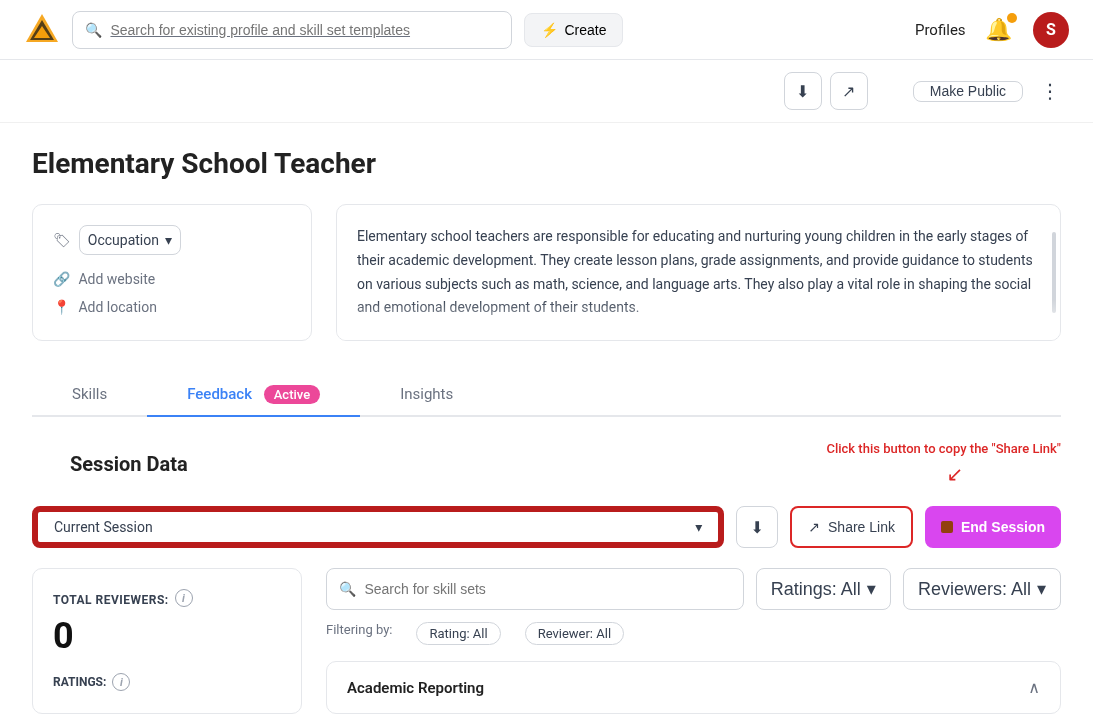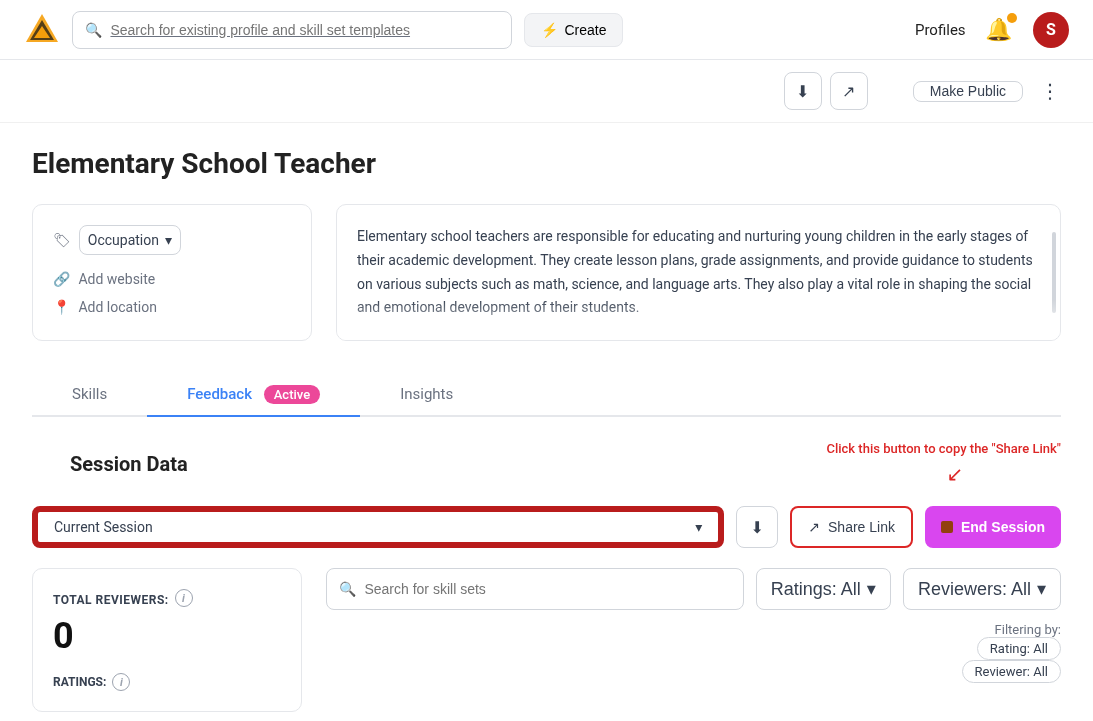--- a/index.html
+++ b/index.html
@@ -67,21 +67,21 @@
     .stat-label { font-size: 12px; font-weight: 700; color: #374151; letter-spacing: 0.5px; display: flex; align-items: flex-end; gap: 6px; }
     .stat-value { font-size: 36px; font-weight: 700; margin-top: 8px; color: #111; }
     .stat-sub { font-size: 12px; font-weight: 700; color: #374151; margin-top: 16px; display: flex; align-items: center; gap: 6px; }
 
     
     .search-filters { flex: 1; display: flex; flex-direction: column; gap: 12px; }
     .filter-row { display: flex; align-items: center; gap: 12px; }
     .skill-search { display: flex; align-items: center; border: 1px solid #d1d5db; border-radius: 8px; padding: 0 12px; height: 42px; gap: 8px; flex: 1; }
     .skill-search input { border: none; outline: none; flex: 1; font-size: 14px; color: #6b7280; background: transparent; }
     .filter-btn { display: flex; align-items: center; gap: 6px; border: 1px solid #d1d5db; border-radius: 8px; padding: 0 14px; height: 42px; background: #fff; cursor: pointer; font-size: 18px; color: #374151; }
-    .filtering-row { display: flex; align-items: flex-end; gap: 0; font-size: 13px; color: #6b7280; flex-direction: column; }
+    .filtering-row { display: flex; align-items: flex-start; gap: 24px; font-size: 13px; color: #6b7280; }
     .filter-chip { border: 1px solid #d1d5db; border-radius: 20px; padding: 3px 12px; font-size: 13px; color: #374151; background: #fff; }
 
     
     .academic-section { border: 1px solid #e5e7eb; border-radius: 10px; padding: 16px 20px; margin-top: 4px; display: flex; align-items: center; justify-content: space-between; }
     .academic-title { font-size: 15px; font-weight: 600; }
 
     .info-icon { width: 18px; height: 18px; border-radius: 50%; border: 1px solid #9ca3af; color: #9ca3af; display: flex; align-items: center; justify-content: center; font-size: 11px; font-style: italic; cursor: pointer; }
 
     .chevron-icon { font-size: 16px; color: #6b7280; }
   </style>
@@ -218,16 +218,20 @@
           <button class="filter-btn">
             <span>Reviewers: All</span>
             <span>▾</span>
           </button>
         </div>
         <div class="filtering-row">
           <span>Filtering by:</span>
           <span class="filter-chip">Rating: All</span>
           <span class="filter-chip">Reviewer: All</span>
         </div>
+        <div class="academic-section">
+          <span class="academic-title">Academic Reporting</span>
+          <span class="chevron-icon">∧</span>
+        </div>
       </div>
     </div>
   </div>
 </div>
 
 </body></html>

